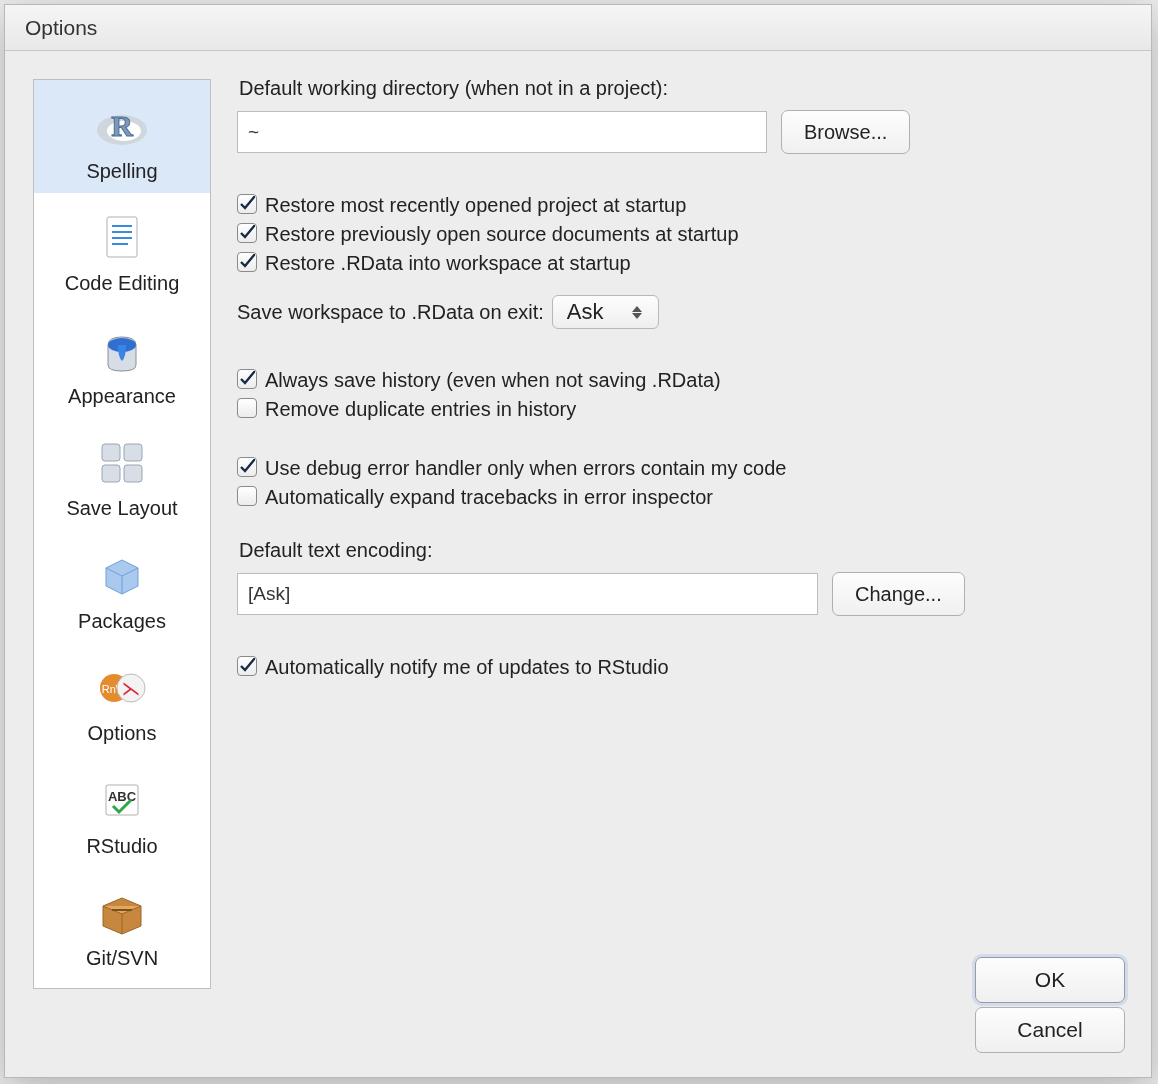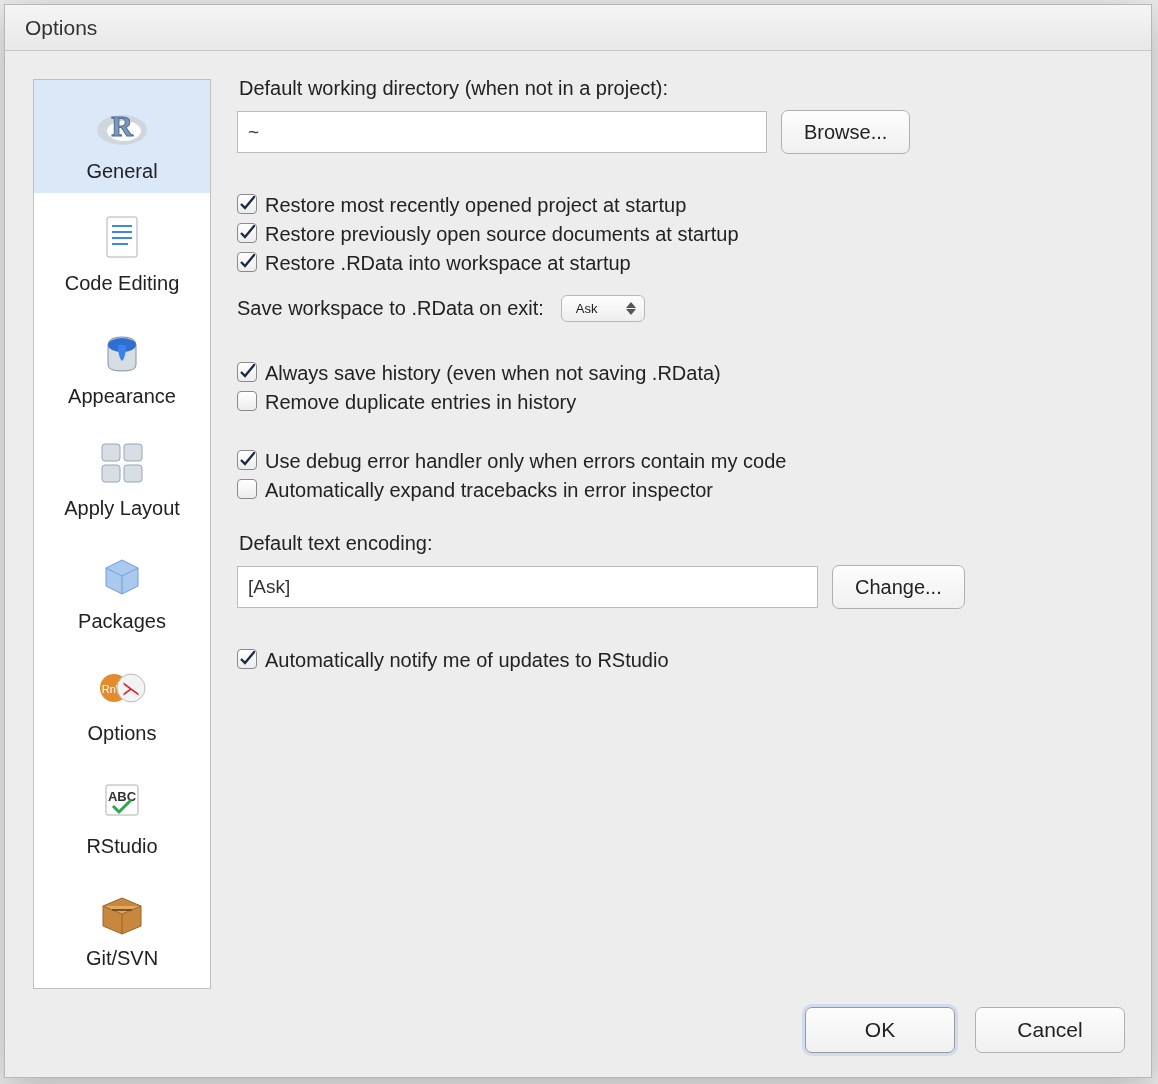--- a/index.html
+++ b/index.html
@@ -114,42 +114,43 @@
     flex-shrink: 0;
   }
   .cb.checked svg { display:block; }
   .cb svg { display:none; }
   .spacer-sm { height: 14px; }
   .spacer-md { height: 24px; }
 
   .select {
     display: inline-flex;
     align-items: center;
-    height: 27px;
+    height: 34px;
     border: 1px solid #b8b8b8;
     border-radius: 6px;
     background: linear-gradient(#fdfdfd,#eeeeee);
-    padding: 0 8px 0 14px;
-    font-size: 13px;
+    padding: 0 16px 0 14px;
+    font-size: 22px;
     gap: 28px;
   }
   .select-arrows {
     display: flex; flex-direction: column; gap:1px;
   }
   .tri-up, .tri-down {
     width:0;height:0;border-left:5px solid transparent;border-right:5px solid transparent;
   }
   .tri-up { border-bottom:6px solid #555; }
   .tri-down { border-top:6px solid #555; }
 
   .footer {
     position: absolute;
     right: 26px; bottom: 24px;
     display: flex;
-    gap: 20px;
+    gap: 4px;
+    flex-direction: column;
   }
   .footer .btn { min-width: 150px; height: 46px; font-size: 21px; }
   .footer .btn.primary {
     background: linear-gradient(#fdfdfd,#f0f0f0);
     box-shadow: 0 0 0 3px rgba(80,140,240,0.18);
     border-color: #9a9a9a;
   }
 </style>
 </head>
 <body>
@@ -164,21 +165,21 @@
     <div class="sidebar">
 
       <div class="side-item selected">
         <span class="side-icon">
           <svg width="54" height="44" viewBox="0 0 54 44">
             <ellipse cx="27" cy="26" rx="25" ry="15" fill="#cfd6dc"></ellipse>
             <ellipse cx="29" cy="27" rx="17" ry="10" fill="#fff"></ellipse>
             <text x="27" y="32" font-size="30" font-weight="bold" fill="#7f98b5" stroke="#4a6e9a" stroke-width="1" font-family="Georgia,serif" text-anchor="middle">R</text>
           </svg>
         </span>
-        <span class="side-label">General</span>
+        <span class="side-label">Spelling</span>
       </div>
 
       <div class="side-item">
         <span class="side-icon">
           <svg width="40" height="48" viewBox="0 0 40 48">
             <rect x="5" y="3" width="30" height="40" rx="2" fill="#fff" stroke="#b0b0b0"></rect>
             <line x1="10" y1="12" x2="30" y2="12" stroke="#3a8adf" stroke-width="2"></line>
             <line x1="10" y1="18" x2="30" y2="18" stroke="#3a8adf" stroke-width="2"></line>
             <line x1="10" y1="24" x2="30" y2="24" stroke="#3a8adf" stroke-width="2"></line>
             <line x1="10" y1="30" x2="26" y2="30" stroke="#3a8adf" stroke-width="2"></line>
@@ -200,21 +201,21 @@
 
       <div class="side-item">
         <span class="side-icon">
           <svg width="46" height="44" viewBox="0 0 46 44">
             <rect x="3" y="3" width="18" height="17" rx="3" fill="#d7dee6" stroke="#9aa5b1"></rect>
             <rect x="25" y="3" width="18" height="17" rx="3" fill="#d7dee6" stroke="#9aa5b1"></rect>
             <rect x="3" y="24" width="18" height="17" rx="3" fill="#d7dee6" stroke="#9aa5b1"></rect>
             <rect x="25" y="24" width="18" height="17" rx="3" fill="#d7dee6" stroke="#9aa5b1"></rect>
           </svg>
         </span>
-        <span class="side-label">Apply Layout</span>
+        <span class="side-label">Save Layout</span>
       </div>
 
       <div class="side-item">
         <span class="side-icon">
           <svg width="44" height="44" viewBox="0 0 44 44">
             <path d="M6 14 L22 6 L38 14 L38 32 L22 40 L6 32 Z" fill="#a9c9ee" stroke="#6f9fd8"></path>
             <path d="M6 14 L22 22 L38 14" fill="none" stroke="#6f9fd8"></path>
             <path d="M22 22 L22 40" stroke="#6f9fd8"></path>
           </svg>
         </span>
@@ -288,21 +289,21 @@
         <span class="cb checked">
             <svg width="16" height="16" viewBox="0 0 16 16">
               <path d="M2 8 L6 12 L16 0" stroke="#1a2a44" stroke-width="2.4" fill="none"></path>
             </svg>
           </span>
         <span>Restore .RData into workspace at startup</span>
       </div>
 
       <div class="spacer-sm"></div>
 
-      <div class="row" style="gap:17px;">
+      <div class="row" style="gap:8px;">
         <span style="font-size:20px;">Save workspace to .RData on exit:</span>
         <div class="select">
           <span>Ask</span>
           <span class="select-arrows">
             <span class="tri-up"></span>
               <span class="tri-down"></span>
           </span>
         </div>
       </div>
 

